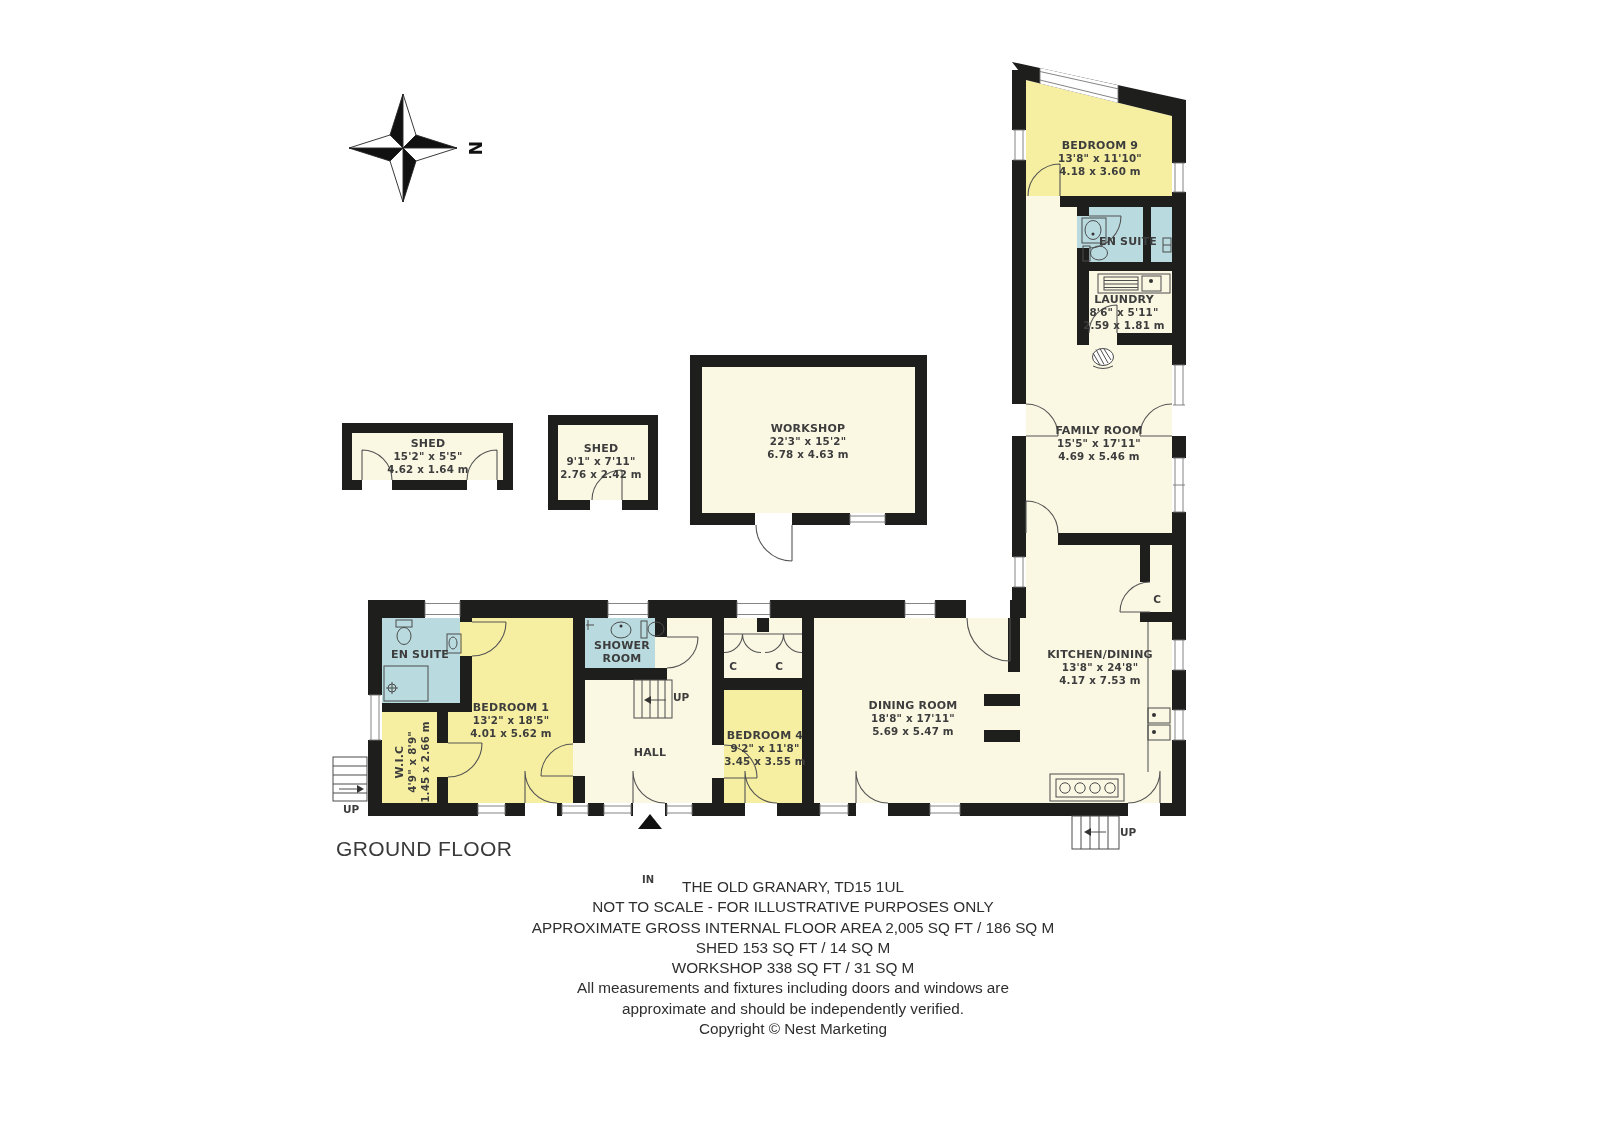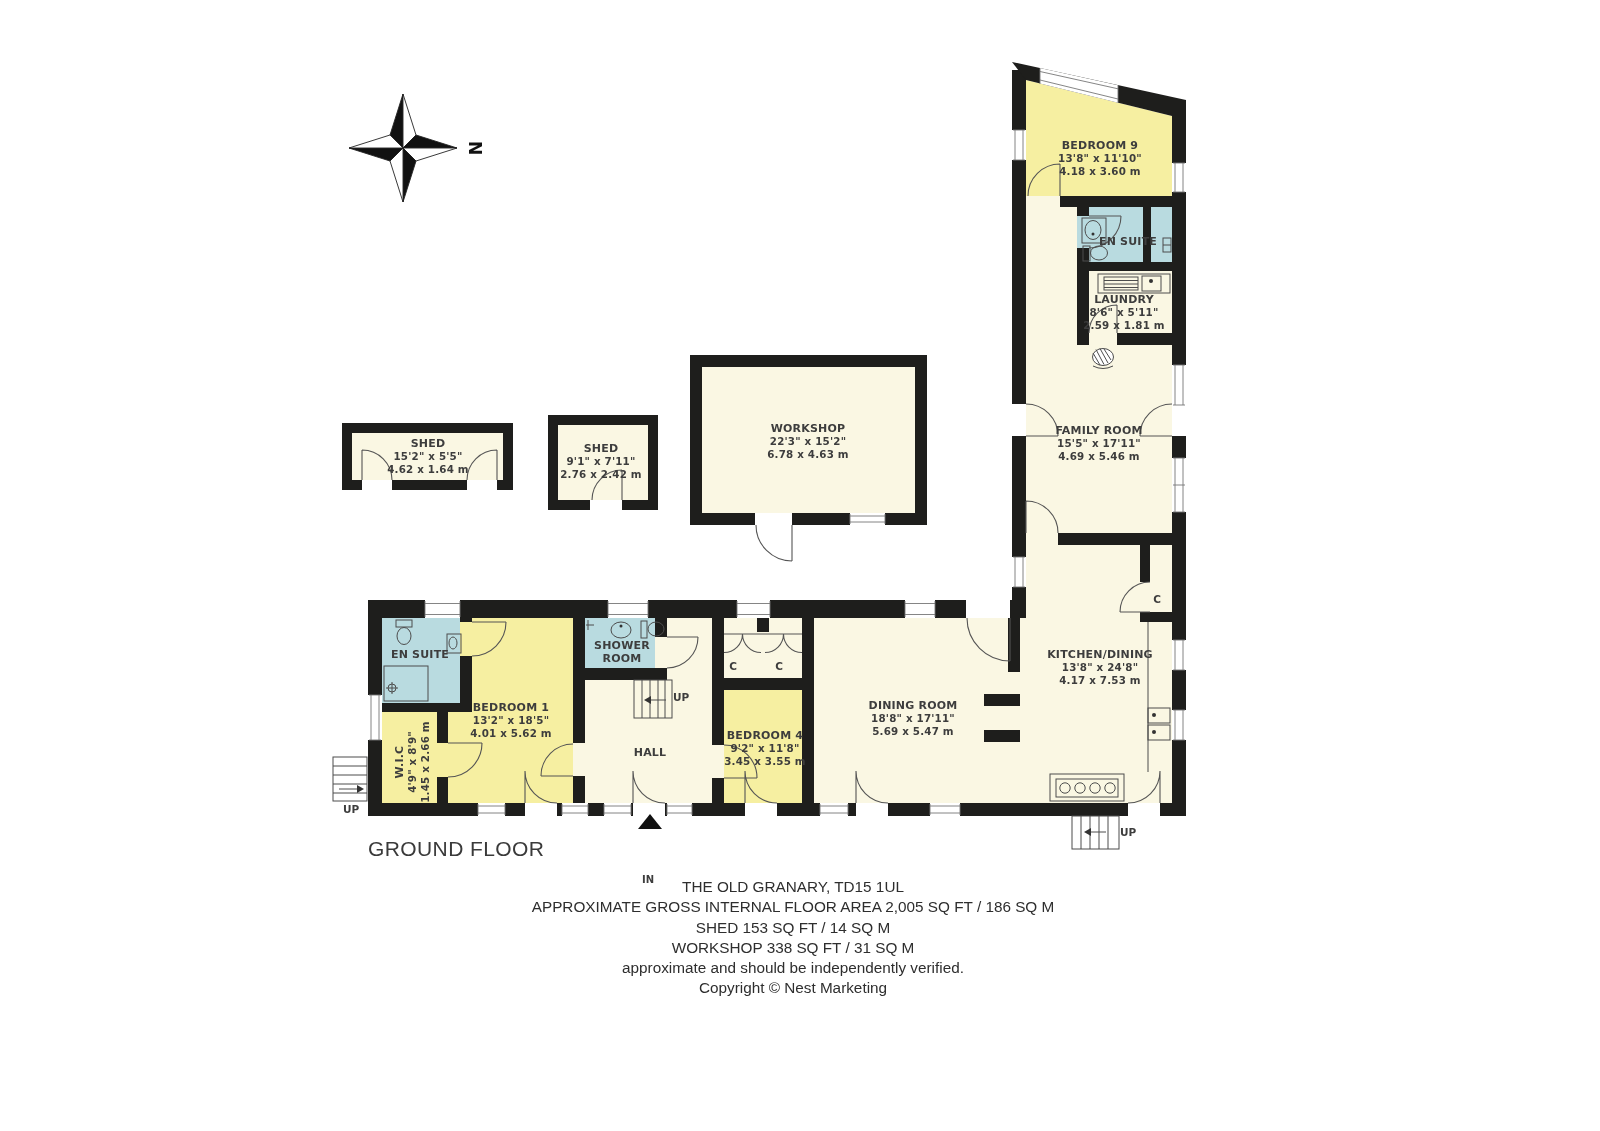--- a/index.html
+++ b/index.html
@@ -8,21 +8,21 @@
   .plan-svg{position:absolute;left:0;top:0;}
   .rl{position:absolute;transform:translate(-50%,-50%);text-align:center;color:#3d3d3d;
       font:bold 11px/1.2 "DejaVu Sans",sans-serif;letter-spacing:.2px;white-space:nowrap;}
   .rl .d{font-size:10.3px;}
   .rl.vert{transform:translate(-50%,-50%) rotate(-90deg);}
   .mk{position:absolute;transform:translate(-50%,-50%);color:#3d3d3d;
       font:bold 10.5px/1 "DejaVu Sans",sans-serif;white-space:nowrap;}
   .north{position:absolute;transform:translate(-50%,-50%) rotate(90deg);color:#111;
       font:bold 17px/1 "DejaVu Sans",sans-serif;}
   .floor-label{position:absolute;left:336px;top:836px;color:#3a3a3a;
-      font:21px/1.2 "Liberation Sans",sans-serif;letter-spacing:.4px;margin-left:32px;}
+      font:21px/1.2 "Liberation Sans",sans-serif;letter-spacing:.4px;}
   .footer{position:absolute;left:0;top:877px;width:1514px;text-align:center;color:#2e2e2e;
       font:15.3px/20.3px "Liberation Sans",sans-serif;margin-left:36px;}
 </style>
 </head>
 <body>
 
 <div class="stage">
 
 <svg class="plan-svg" width="1600" height="1131" viewBox="0 0 1600 1131">
 
@@ -381,20 +381,22 @@
   <div class="mk" style="left:681px;top:697px">UP</div>
   <div class="mk" style="left:351px;top:809px">UP</div>
   <div class="mk" style="left:1128px;top:832px">UP</div>
   <div class="mk" style="left:648px;top:880px;font-size:10px">IN</div>
   <div class="north" style="left:474px;top:148px">N</div>
 
   <div class="floor-label">GROUND FLOOR</div>
 
   <div class="footer">
     <div>THE OLD GRANARY, TD15 1UL</div>
+    <div>NOT TO SCALE - FOR ILLUSTRATIVE PURPOSES ONLY</div>
     <div>APPROXIMATE GROSS INTERNAL FLOOR AREA 2,005 SQ FT / 186 SQ M</div>
     <div>SHED 153 SQ FT / 14 SQ M</div>
     <div>WORKSHOP 338 SQ FT / 31 SQ M</div>
+    <div>All measurements and fixtures including doors and windows are</div>
     <div>approximate and should be independently verified.</div>
     <div>Copyright © Nest Marketing</div>
   </div>
 
 </div>
 
 </body></html>

